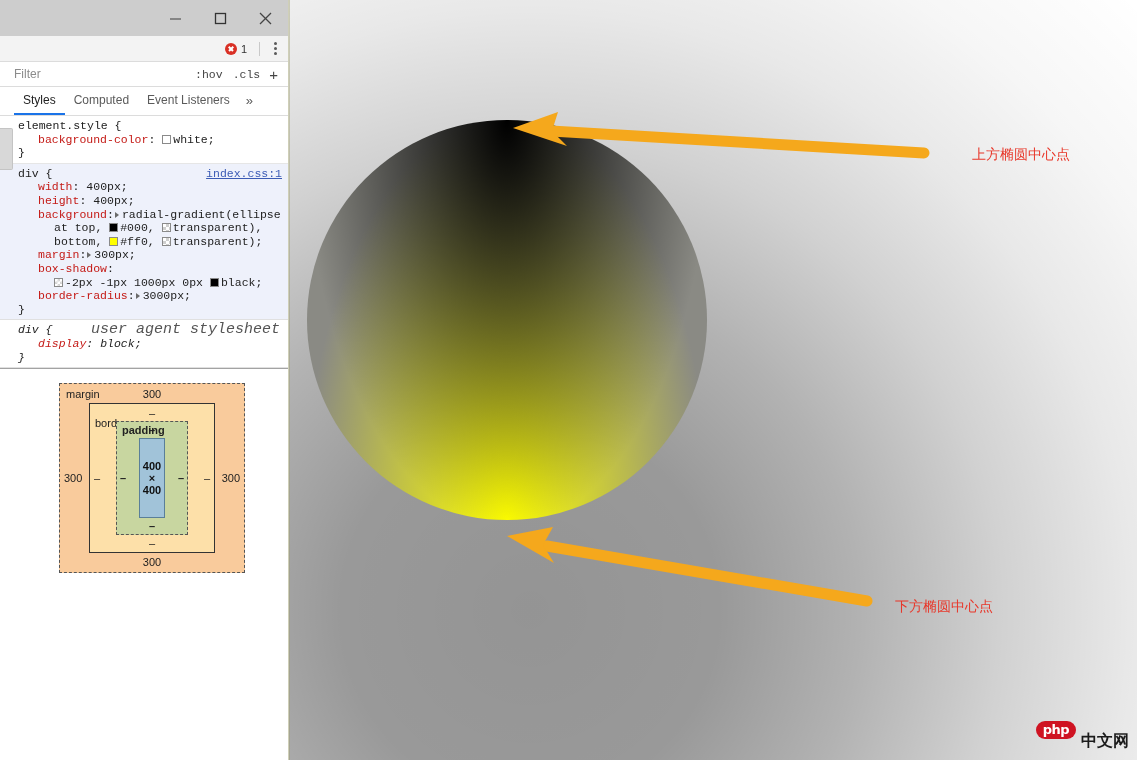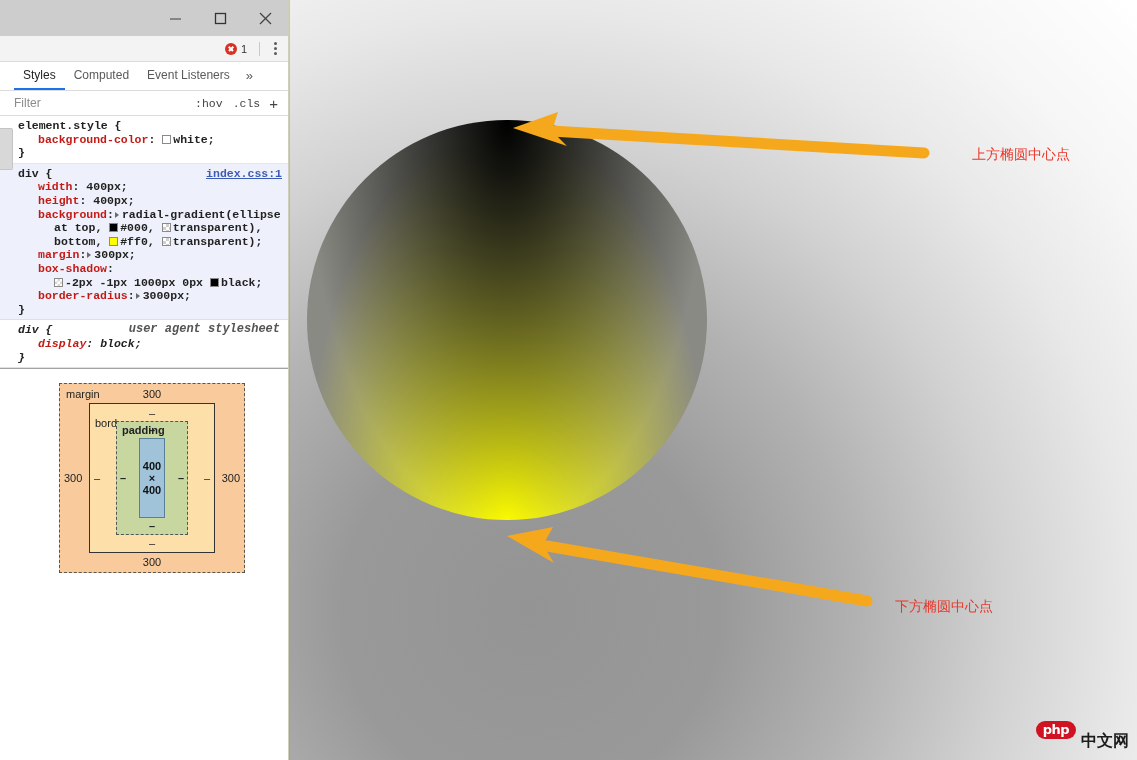--- a/index.html
+++ b/index.html
@@ -165,21 +165,20 @@
 
   
   #styles-pane {
     flex: none;
     background: #a3a3a3;
     font-family: "Liberation Mono", monospace;
     font-size: 11.5px;
     line-height: 13.6px;
     color: #222;
     overflow: hidden;
-    font-weight: bold;
   }
   .rule { padding: 3px 0 3px 0; position: relative; }
   .rule.element-style { background: #ffffff; border-bottom: 1px solid #e6e6e6; }
   .rule.authored {
     background: #eef1fb;
     border-bottom: 1px solid #e0e0e0;
   }
   .rule.ua { background: #ffffff; }
   .ln { padding-left: 18px; white-space: pre-wrap; }
   .ln.ind { padding-left: 38px; }
@@ -190,21 +189,21 @@
   .val { color: #222; }
   .origin {
     position: absolute; right: 6px; top: 3px;
     font-size: 11.5px;
     color: #3b5bb5;
     text-decoration: underline;
     font-family: "Liberation Mono", monospace;
   }
   .ua-origin {
     position: absolute; right: 8px; top: 3px;
-    font-size: 12px; color: #555; font-style: italic;
+    font-size: 15px; color: #555; font-style: italic;
     font-family: "Liberation Mono", monospace;
   }
   .sw {
     display: inline-block;
     width: 9px; height: 9px;
     border: 1px solid #8a8a8a;
     vertical-align: -1px;
     margin-right: 2px;
   }
   .sw.black { background: #000; }
@@ -395,32 +394,32 @@
         <span>1</span>
       </div>
       <div id="vsep"></div>
       <div id="kebab">
           <i></i>
           <i></i>
           <i></i>
         </div>
     </div>
 
+    <div id="filterbar">
+      <input id="filter-input" type="text" placeholder="Filter" style="">
+      <span class="fb-btn">:hov</span>
+      <span class="fb-btn">.cls</span>
+      <span id="plus-btn">+</span>
+    </div>
+
     <div id="tabstrip">
       <div class="tab active">Styles</div>
       <div class="tab">Computed</div>
       <div class="tab">Event Listeners</div>
       <div class="tab more">»</div>
-    </div>
-
-    <div id="filterbar">
-      <input id="filter-input" type="text" placeholder="Filter" style="">
-      <span class="fb-btn">:hov</span>
-      <span class="fb-btn">.cls</span>
-      <span id="plus-btn">+</span>
     </div>
 
     <div id="styles-pane">
 
       <div class="rule element-style">
         <div class="ln sel">element.style {</div>
         <div class="ln ind"><span class="prop">background-color</span><span class="val">: </span><span class="sw white"></span><span class="val">white</span><span class="val">;</span></div>
         <div class="ln sel">}</div>
       </div>
 

